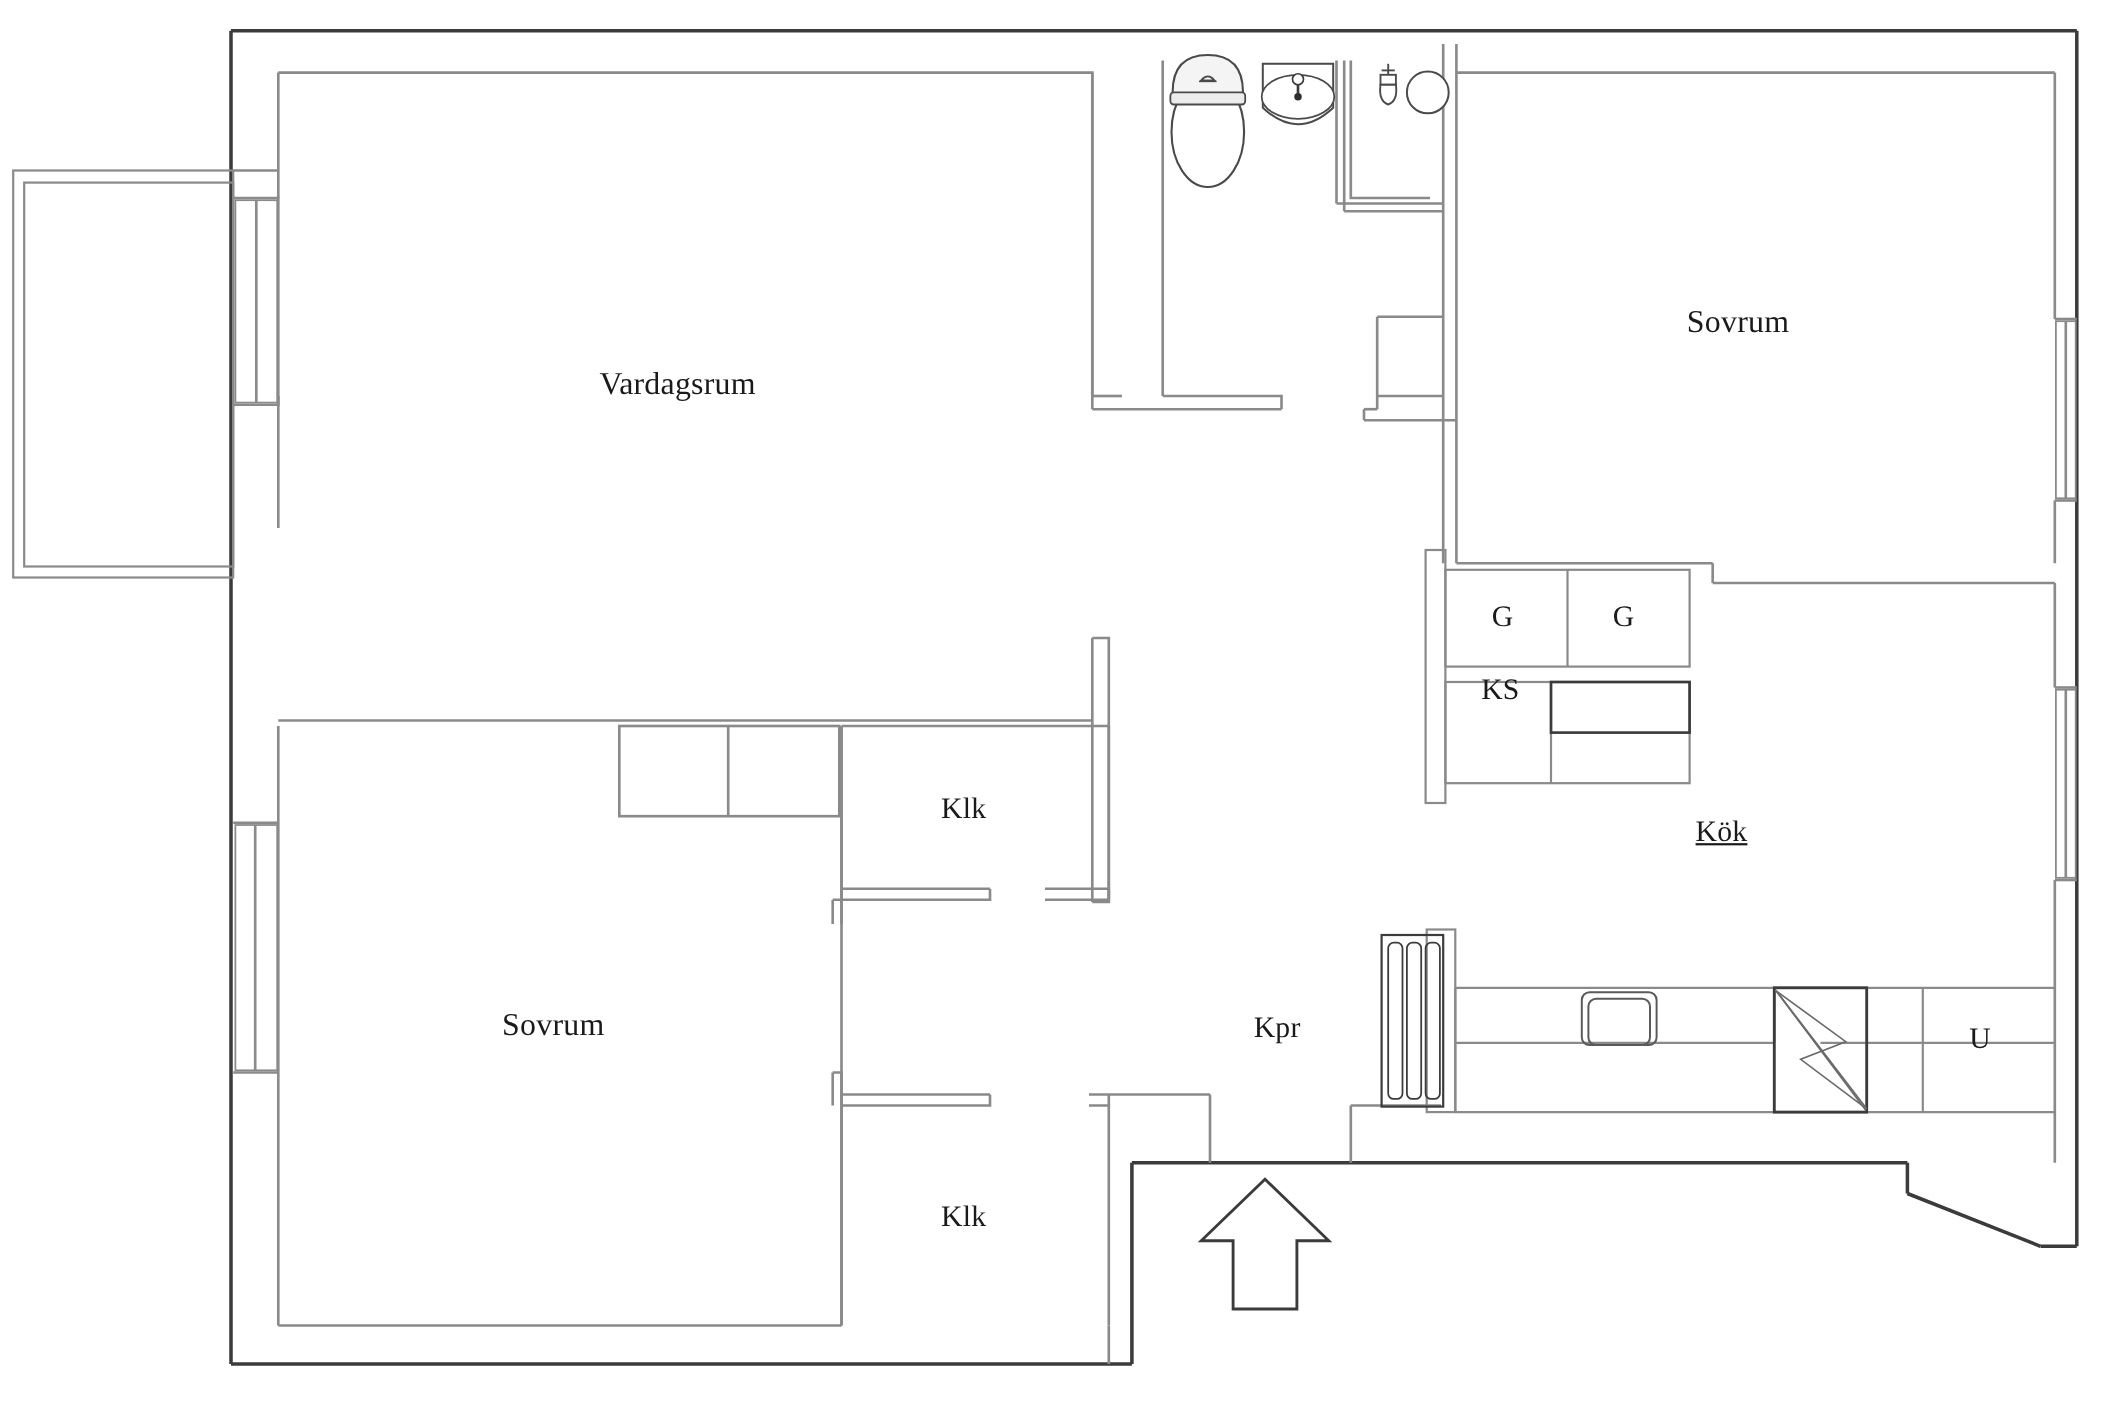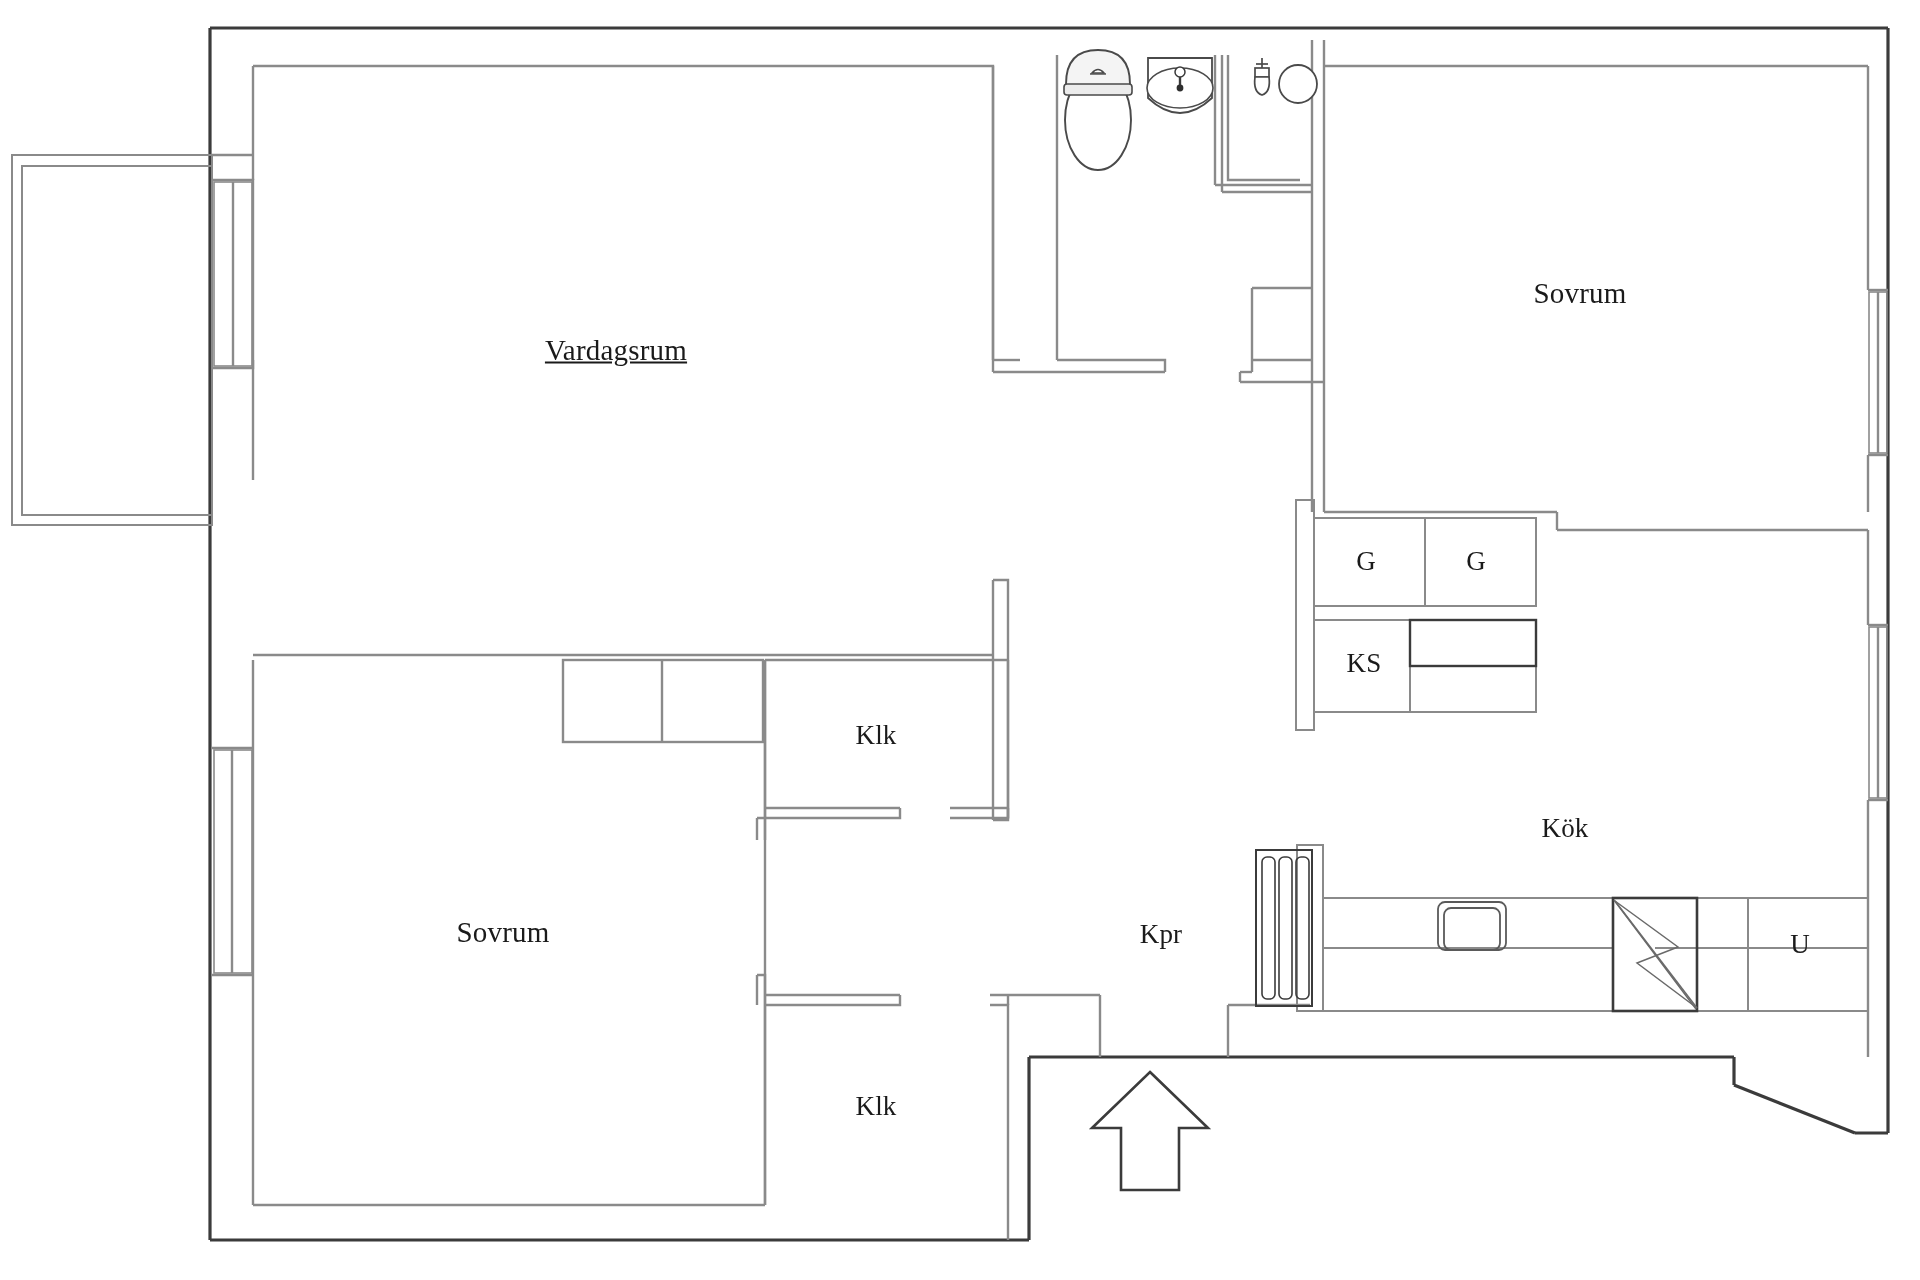--- a/index.html
+++ b/index.html
@@ -244,26 +244,26 @@
       <path d="M 1255 77 Q 1253 92 1262 95 Q 1271 92 1269 77 Z" fill="#ffffff"></path>
       <circle cx="1298" cy="84" r="19" fill="#ffffff" stroke="#4a4a4a" stroke-width="1.8"></circle>
     </g>
 
     <g>
       <path d="M 1150 1072 L 1208 1128 L 1179 1128 L 1179 1190 L 1121 1190 L 1121 1128 L 1092 1128 Z" fill="#ffffff" stroke="#3b3b3b" stroke-width="2.6" stroke-linejoin="miter"></path>
     </g>
 
   </svg>
 
-  <div class="room-label lbl-lg" style="left:616px; top:350px;text-decoration:underline;">Vardagsrum</div>
+  <div class="room-label lbl-lg" style="left:616px; top:350px;">Vardagsrum</div>
   <div class="room-label lbl-lg" style="left:1580px; top:293px;">Sovrum</div>
   <div class="room-label lbl-lg" style="left:503px; top:932px;">Sovrum</div>
-  <div class="room-label lbl-md" style="left:1565px; top:828px;">Kök</div>
+  <div class="room-label lbl-md" style="left:1565px; top:756px;text-decoration:underline;">Kök</div>
   <div class="room-label lbl-md" style="left:1161px; top:934px;">Kpr</div>
   <div class="room-label lbl-md" style="left:876px; top:735px;">Klk</div>
   <div class="room-label lbl-md" style="left:876px; top:1106px;">Klk</div>
 
   <div class="room-label lbl-md" style="left:1366px; top:561px;">G</div>
   <div class="room-label lbl-md" style="left:1476px; top:561px;">G</div>
-  <div class="room-label lbl-md" style="left:1364px; top:663px;">KS</div>
+  <div class="room-label lbl-md" style="left:1364px; top:627px;">KS</div>
   <div class="room-label lbl-md" style="left:1800px; top:944px;">U</div>
 
 </div>
 
 </body></html>

